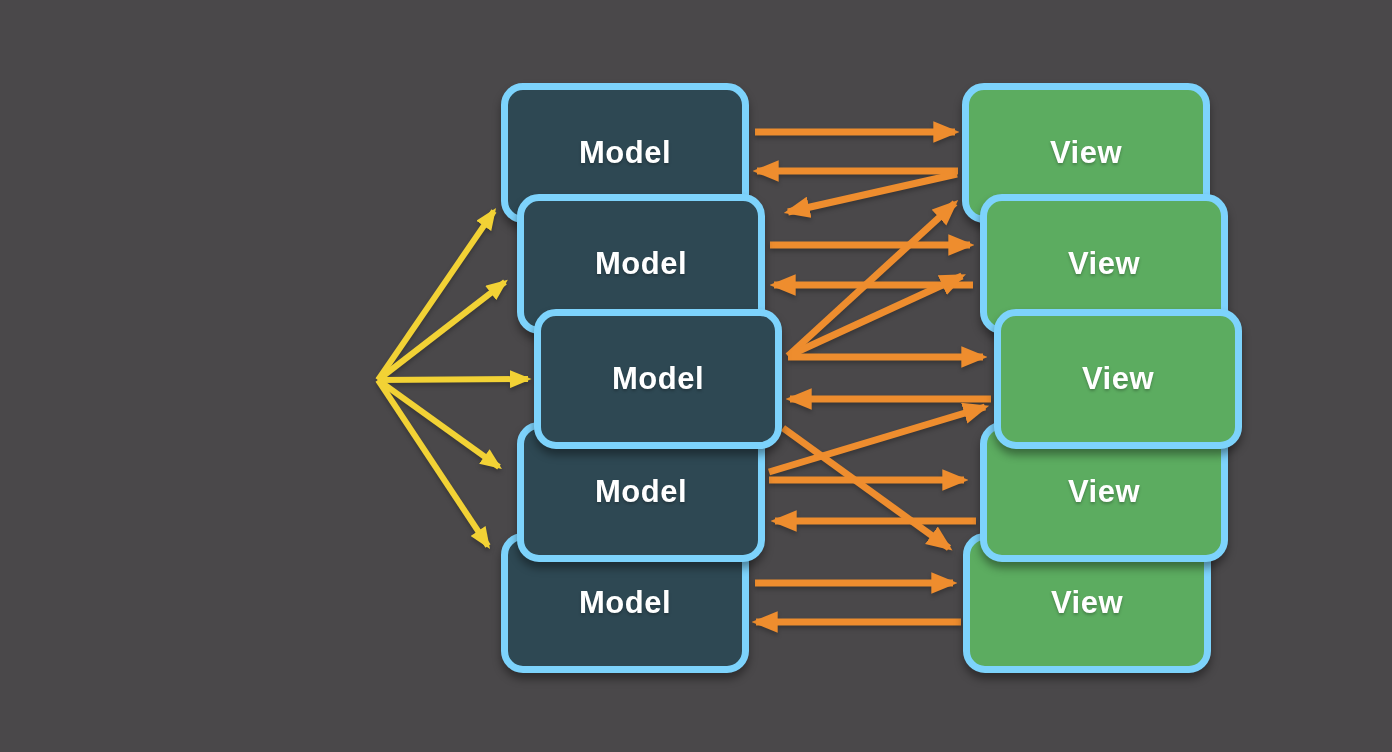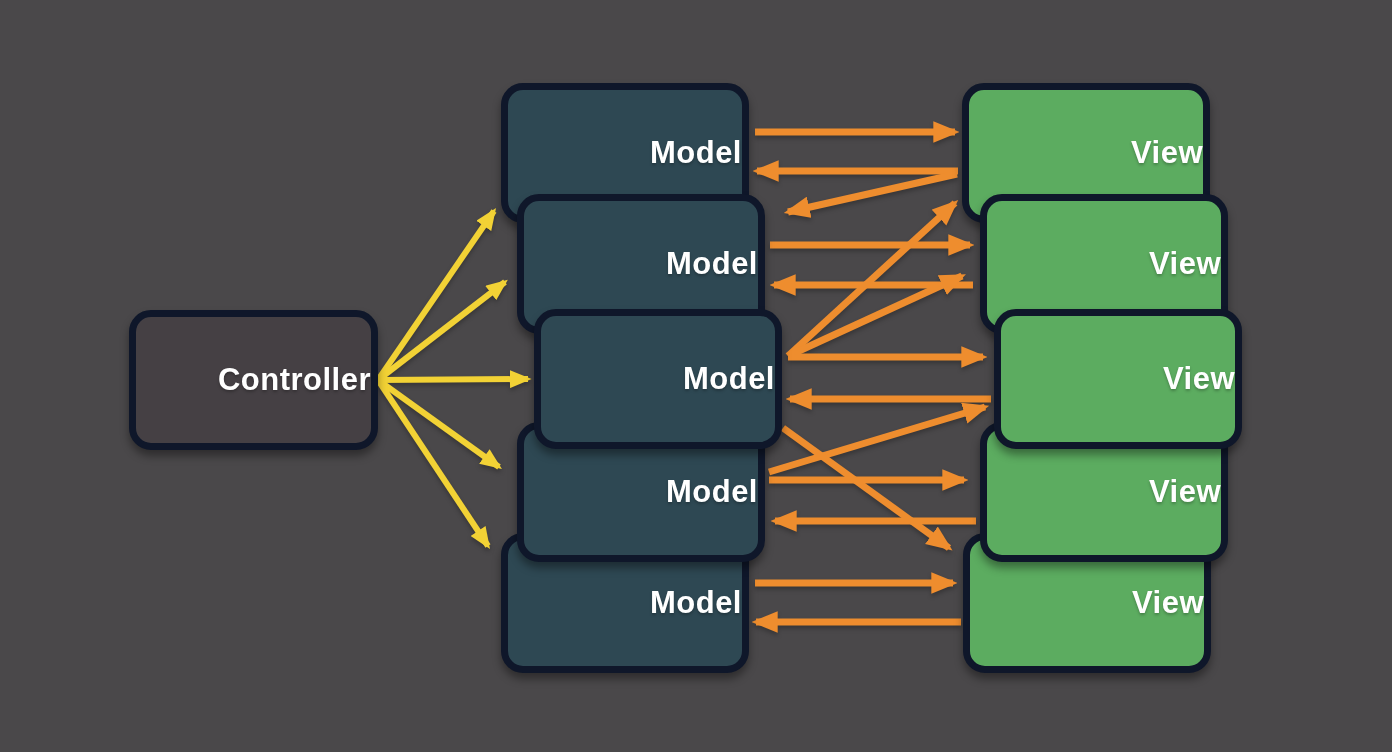--- a/index.html
+++ b/index.html
@@ -20,25 +20,25 @@
     left: 0;
     top: 0;
     width: 1392px;
     height: 752px;
     z-index: 0;
     filter: drop-shadow(0 3px 2px rgba(0,0,0,0.25));
   }
   .node {
     position: absolute;
     box-sizing: border-box;
-    border: 7px solid #0f172a;
+    border: 7px solid #7dd3fc;
     border-radius: 22px;
     display: flex;
     align-items: center;
-    justify-content: flex-end;
+    justify-content: center;
     box-shadow: 0 6px 9px rgba(0,0,0,0.38);
   }
   .node .label {
     color: #ffffff;
     font-weight: bold;
     font-size: 31px;
     letter-spacing: 0.5px;
     text-shadow: 0 2px 3px rgba(0,0,0,0.25);
     user-select: none;
   }
@@ -83,23 +83,20 @@
       <line x1="788" y1="357" x2="983" y2="357" stroke="#ee8d2e" stroke-width="7" marker-end="url(#mk-orange)"></line>
       <line x1="991" y1="399" x2="790" y2="399" stroke="#ee8d2e" stroke-width="7" marker-end="url(#mk-orange)"></line>
       <line x1="769" y1="472" x2="985" y2="407" stroke="#ee8d2e" stroke-width="7" marker-end="url(#mk-orange)"></line>
       <line x1="783" y1="428" x2="949" y2="548" stroke="#ee8d2e" stroke-width="7" marker-end="url(#mk-orange)"></line>
       <line x1="769" y1="480" x2="964" y2="480" stroke="#ee8d2e" stroke-width="7" marker-end="url(#mk-orange)"></line>
       <line x1="976" y1="521" x2="775" y2="521" stroke="#ee8d2e" stroke-width="7" marker-end="url(#mk-orange)"></line>
       <line x1="755" y1="583" x2="953" y2="583" stroke="#ee8d2e" stroke-width="7" marker-end="url(#mk-orange)"></line>
       <line x1="961" y1="622" x2="756" y2="622" stroke="#ee8d2e" stroke-width="7" marker-end="url(#mk-orange)"></line>
     </svg>
 
-  <div class="node pos-controller" style="background: rgb(69, 64, 68);">
-    <span class="label">Controller</span>
-  </div>
 
   <div class="node pos-m1" style="background: rgb(46, 72, 83);">
     <span class="label">Model</span>
   </div>
   <div class="node pos-m5" style="background: rgb(46, 72, 83);">
     <span class="label">Model</span>
   </div>
   <div class="node pos-m2" style="background: rgb(46, 72, 83);">
     <span class="label">Model</span>
   </div>

